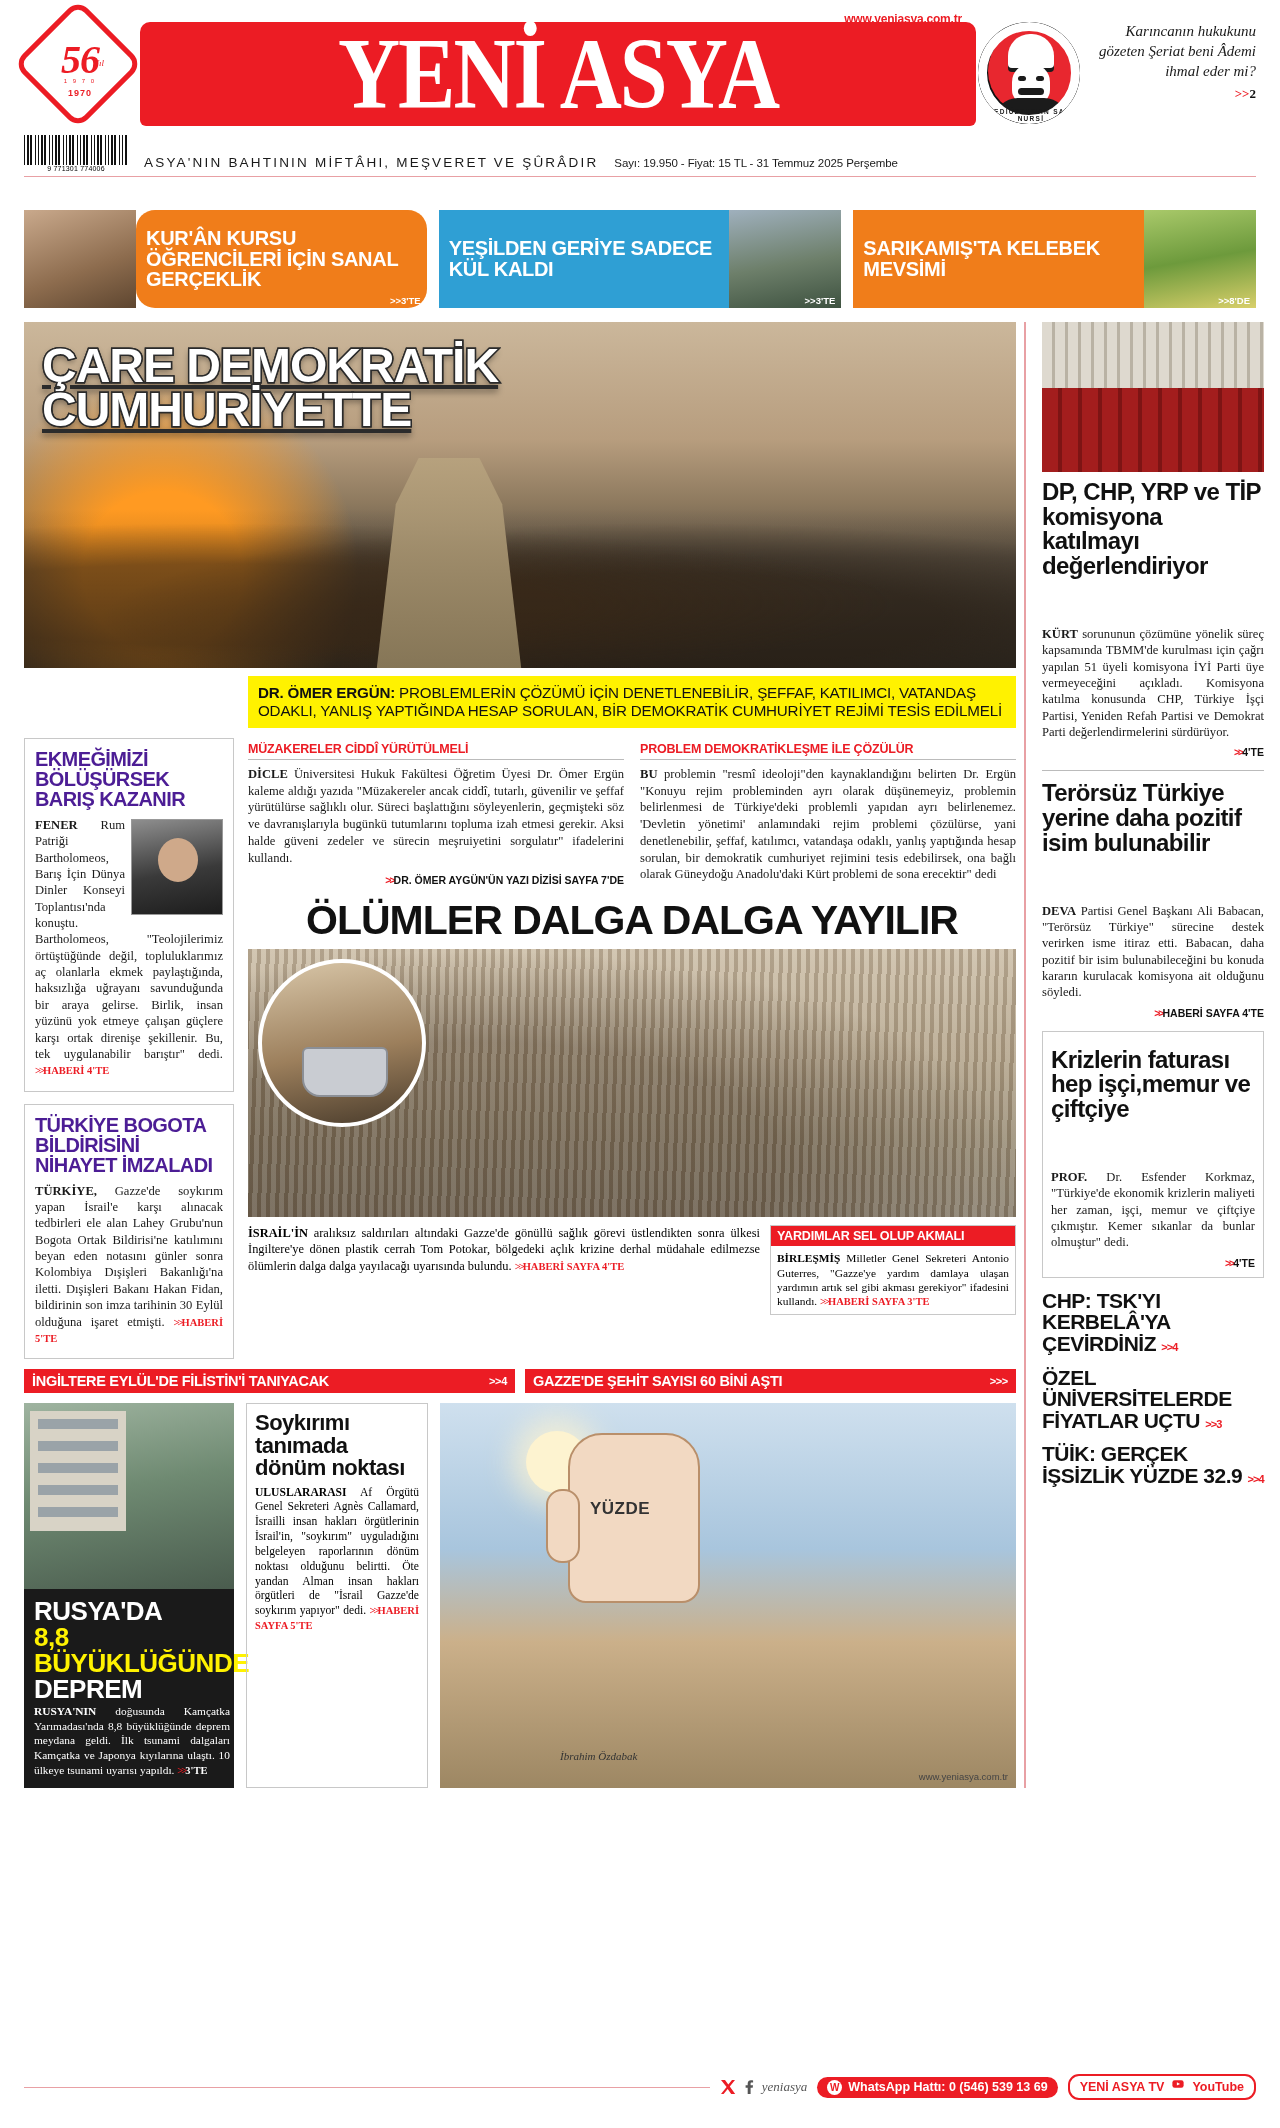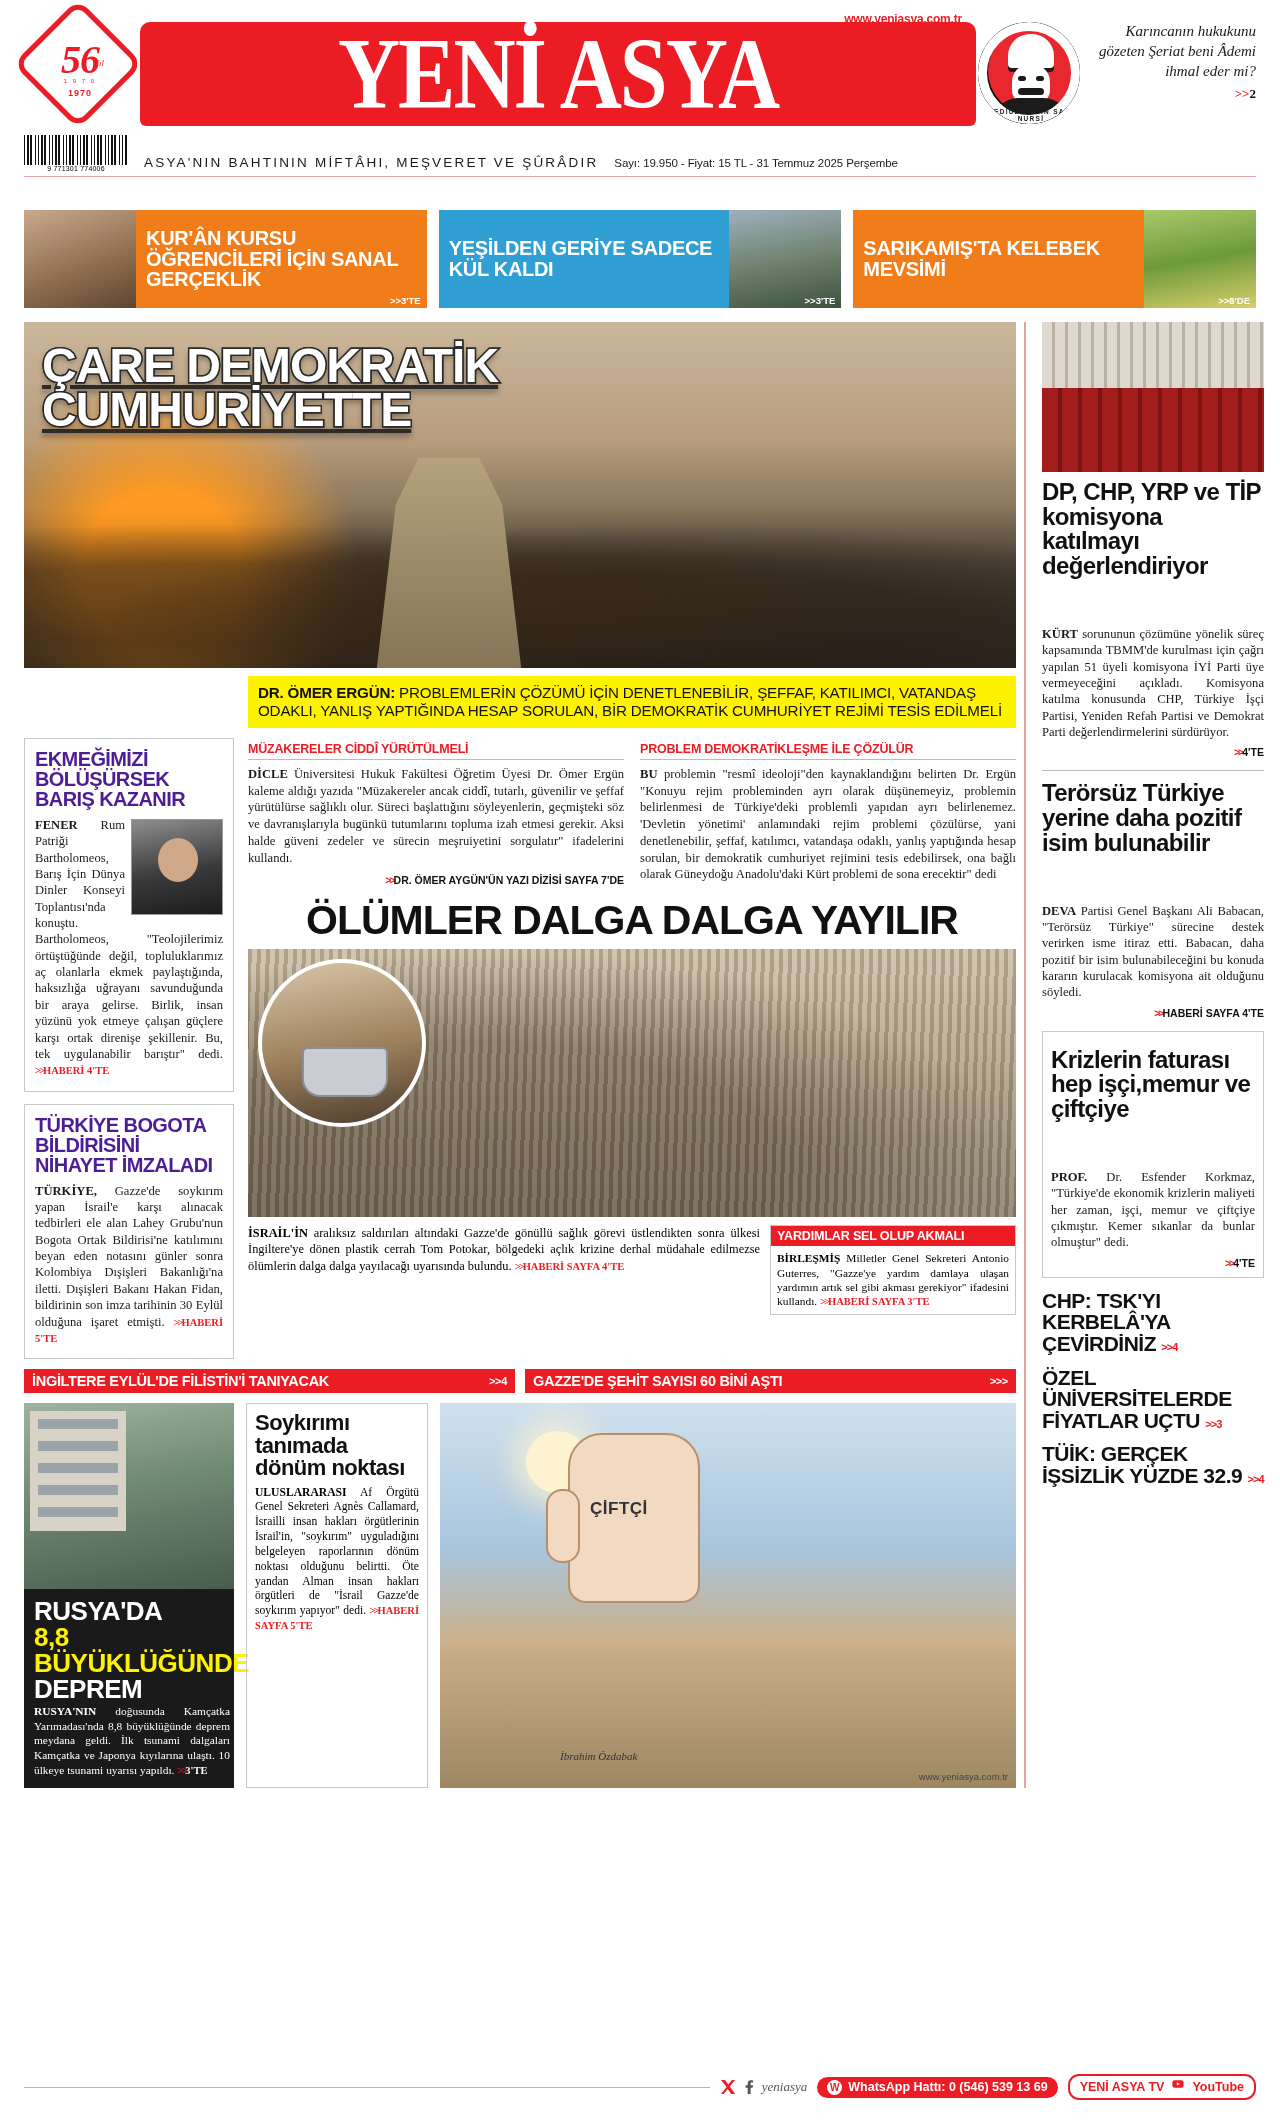--- a/index.html
+++ b/index.html
@@ -123,21 +123,21 @@
   .teaser { flex: 1 1 0; display: flex; position: relative; overflow: hidden; }
   .teaser .thumb { width: 112px; flex: 0 0 112px; }
   .teaser .cap { flex: 1 1 auto; display: flex; flex-direction: column; justify-content: center; padding: 6px 10px; }
   .teaser .cap b {
     color: #fff; font-size: 20px; line-height: 1.04; font-weight: 700;
     letter-spacing: -0.3px; text-transform: uppercase; display:block;
   }
   .teaser .pg {
     position: absolute; right: 6px; bottom: 2px; font-size: 9.5px; font-weight: 700; color: #fff;
   }
-  .t1 .cap { background: #f07d1a; } .t1 .thumb { background: linear-gradient(160deg,#c9a98c,#8d6c4e 60%,#5e4630); }
+  .t1 .cap { background: #f07d1a; border-radius: 19px; } .t1 .thumb { background: linear-gradient(160deg,#c9a98c,#8d6c4e 60%,#5e4630); }
   .t2 .cap { background: #2f9fd4; } .t2 .thumb { background: linear-gradient(170deg,#9fb0bd,#6d7f6a 55%,#3e5240); }
   .t3 .cap { background: #f07d1a; } .t3 .thumb { background: linear-gradient(170deg,#a9c96a,#6d9a3c 50%,#d8cf6a); }
   .t2 .cap { order: 0; } .t2 .thumb { order: 1; }
   .t3 .cap { order: 0; } .t3 .thumb { order: 1; }
 
   
   .body-grid { display: flex; padding: 14px 24px 0 24px; gap: 0; }
   .left-col { width: 992px; flex: 0 0 992px; }
   .right-col {
     width: 240px; flex: 0 0 240px; padding-left: 16px; margin-left: 8px;
@@ -509,21 +509,21 @@
         <div class="bg-mid">
           <h3>Soykırımı tanımada dönüm noktası</h3>
           <p><b>ULUSLARARASI</b><span> Af Örgütü Genel Sekreteri Agnès Callamard, İsrailli insan hakları örgütlerinin İsrail'in, "soykırım" uyguladığını belgeleyen raporlarının dönüm noktası olduğunu belirtti. Öte yandan Alman insan hakları örgütleri de "İsrail Gazze'de soykırım yapıyor" dedi.</span>
             <span class="ref"><span class="arrows">&gt;&gt;</span><span>HABERİ SAYFA 5'TE</span></span>
           </p>
         </div>
 
         <div class="bg-right">
           <div class="sun"></div>
           <div class="hand"></div>
-          <div class="ciftci">ÇİFTÇİ</div>
+          <div class="ciftci">YÜZDE</div>
           <div class="sign">İbrahim Özdabak</div>
           <div class="url">www.yeniasya.com.tr</div>
         </div>
       </div>
     </div>
 
     <div class="right-col side">
       <div class="side-photo">
         <div class="dome"></div>
         <div class="seats"></div>

